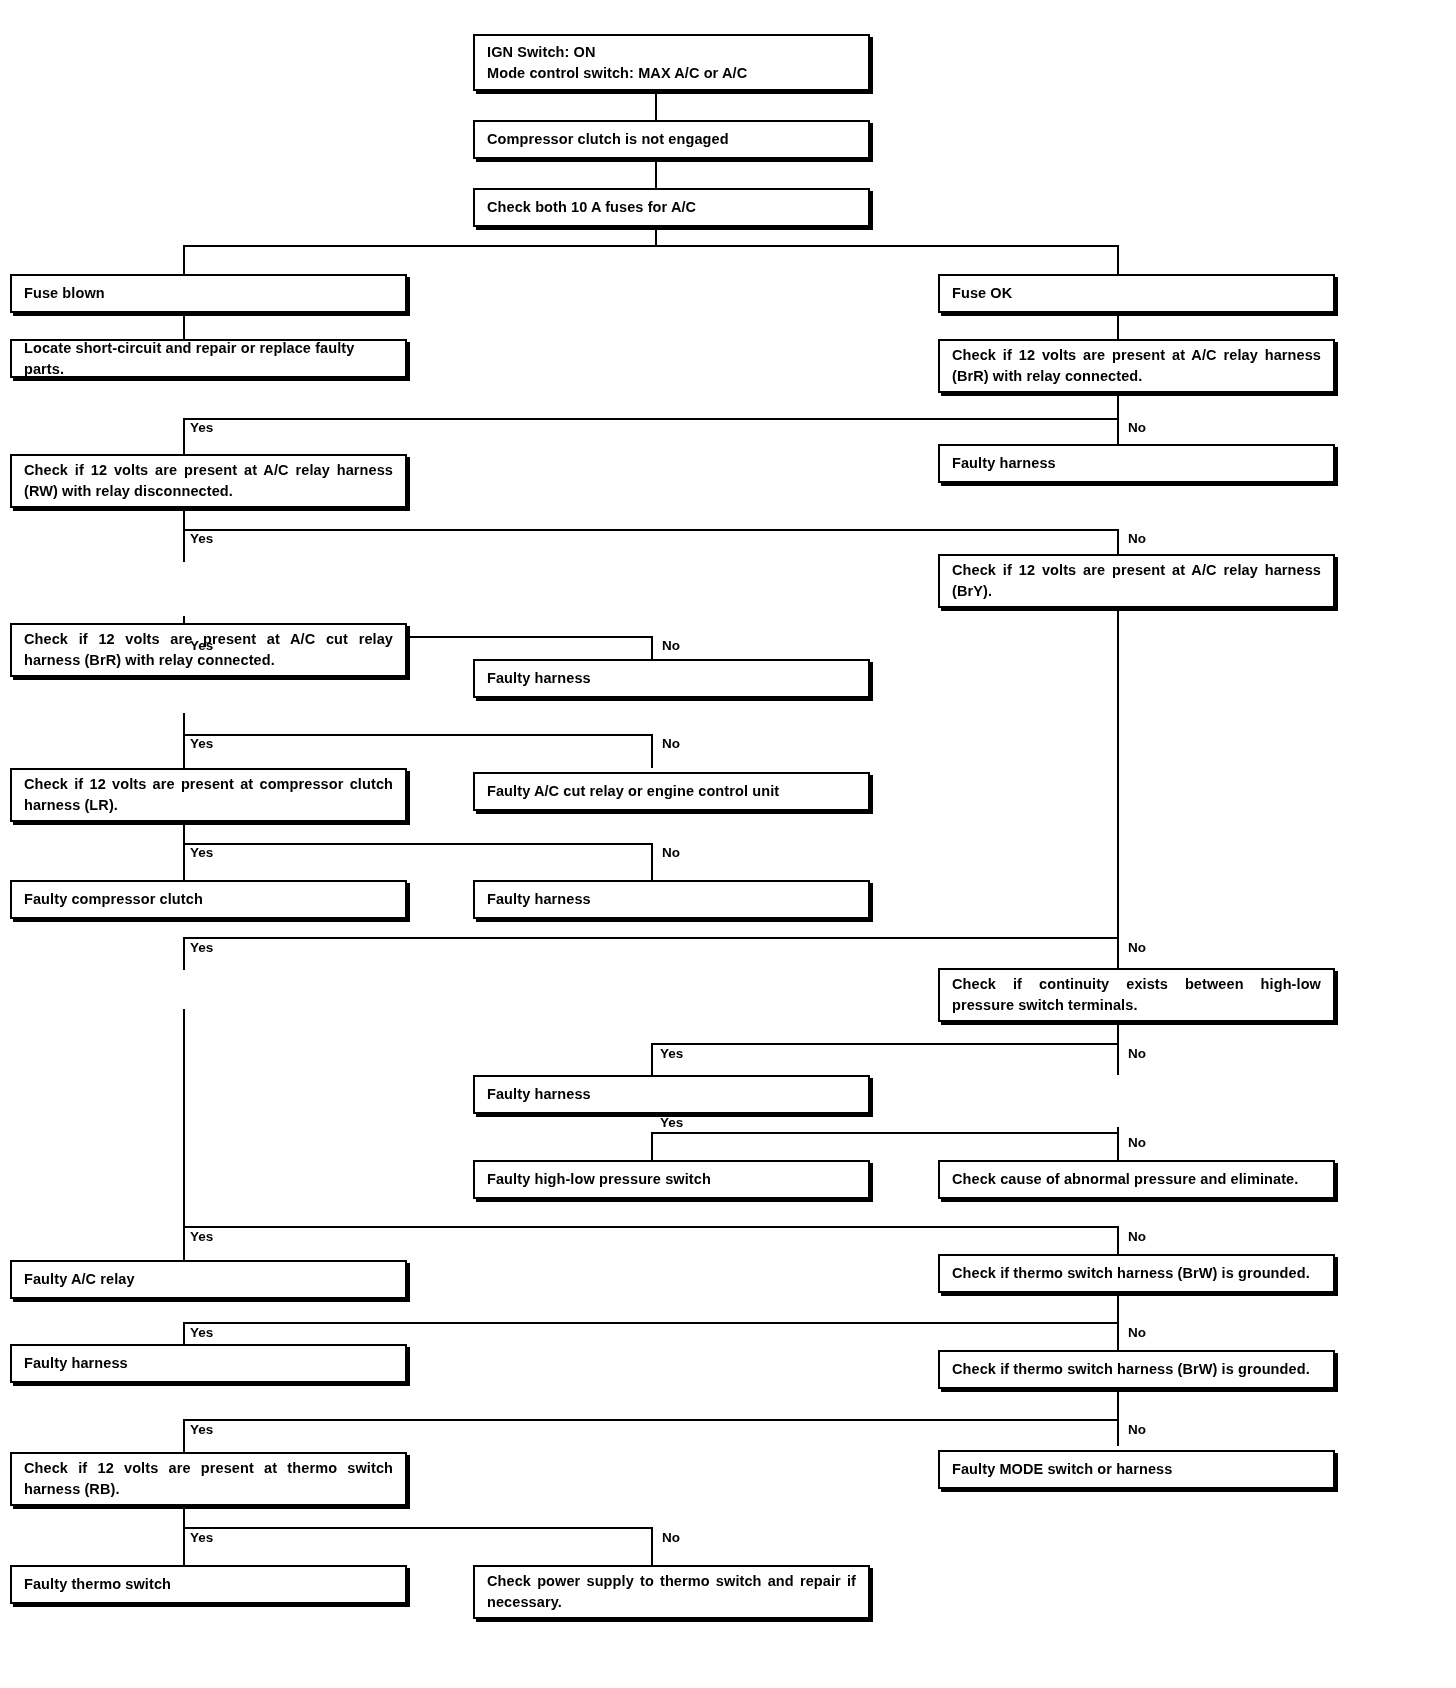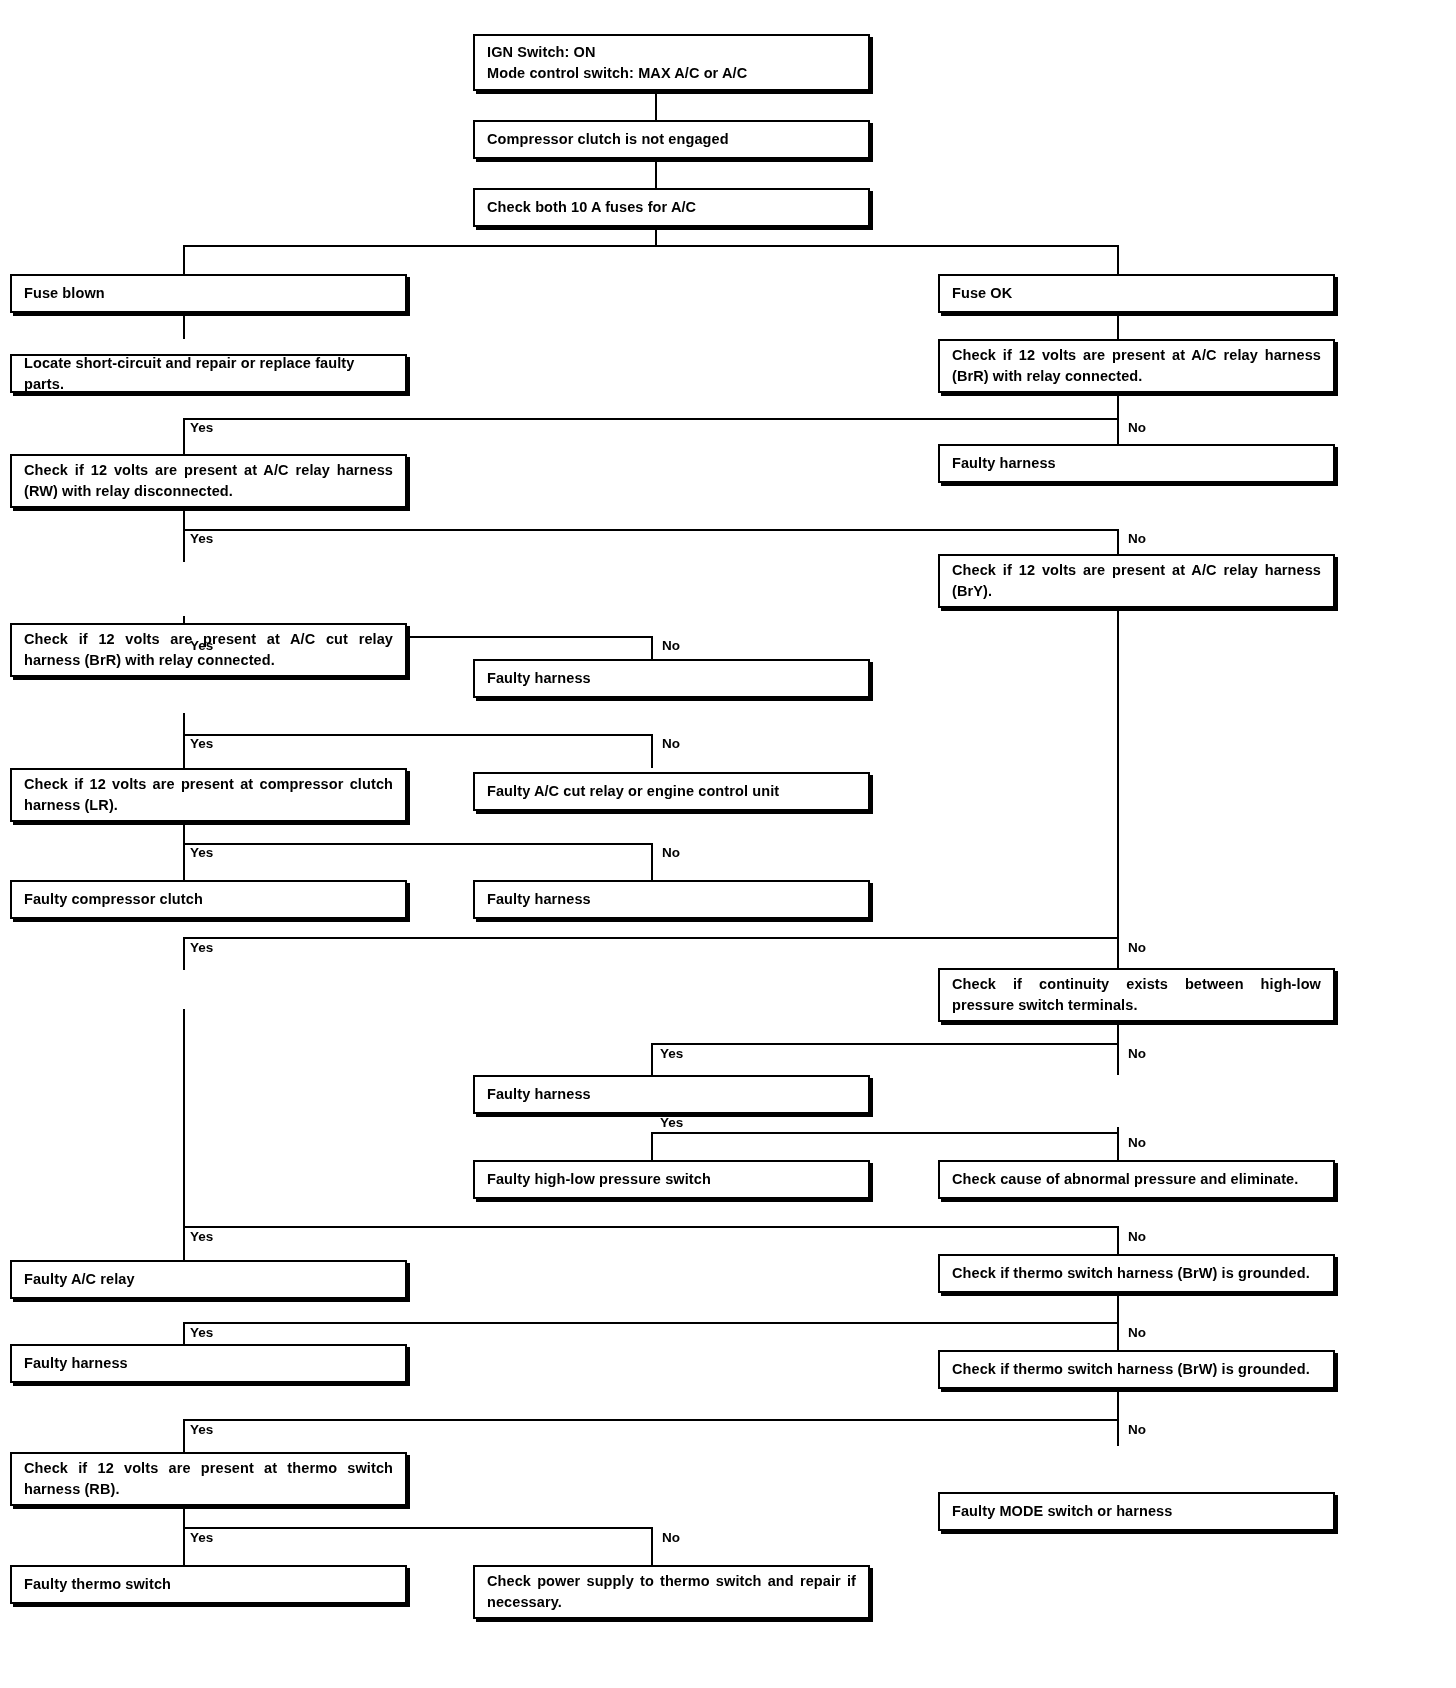--- a/index.html
+++ b/index.html
@@ -77,21 +77,21 @@
 
   <div class="ln lnv" style="left:655px;top:195px;height:19px;"></div>
   <div class="ln lnh" style="left:183px;top:213px;width:936px;"></div>
   <div class="ln lnv" style="left:183px;top:213px;height:29px;"></div>
   <div class="ln lnv" style="left:1117px;top:213px;height:29px;"></div>
 
   <div class="box" style="left:10px;top:242px;width:397px;height:39px;">
     <span class="txt">Fuse blown</span>
   </div>
   <div class="ln lnv" style="left:183px;top:281px;height:26px;"></div>
-  <div class="box" style="left:10px;top:322px;width:397px;height:39px;">
+  <div class="box" style="left:10px;top:307px;width:397px;height:39px;">
     <span class="txt">Locate short-circuit and repair or replace faulty parts.</span>
   </div>
 
   <div class="box" style="left:938px;top:242px;width:397px;height:39px;">
     <span class="txt">Fuse OK</span>
   </div>
   <div class="ln lnv" style="left:1117px;top:281px;height:26px;"></div>
   <div class="box just" style="left:938px;top:307px;width:397px;height:54px;">
     <span class="txt">Check if 12 volts are present at A/C relay harness (BrR) with relay connected.</span>
   </div>
@@ -234,21 +234,21 @@
   <div class="ln lnv" style="left:1117px;top:1357px;height:31px;"></div>
   <div class="ln lnh" style="left:183px;top:1387px;width:936px;"></div>
   <div class="ln lnv" style="left:183px;top:1387px;height:33px;"></div>
   <div class="ln lnv" style="left:1117px;top:1387px;height:27px;"></div>
   <div class="lbl" style="left:190px;top:1391px;">Yes</div>
   <div class="lbl" style="left:1128px;top:1391px;">No</div>
 
   <div class="box just" style="left:10px;top:1420px;width:397px;height:54px;">
     <span class="txt">Check if 12 volts are present at thermo switch harness (RB).</span>
   </div>
-  <div class="box" style="left:938px;top:1460px;width:397px;height:39px;">
+  <div class="box" style="left:938px;top:1418px;width:397px;height:39px;">
     <span class="txt">Faulty MODE switch or harness</span>
   </div>
 
   <div class="ln lnv" style="left:183px;top:1474px;height:22px;"></div>
   <div class="ln lnh" style="left:183px;top:1495px;width:470px;"></div>
   <div class="ln lnv" style="left:183px;top:1495px;height:38px;"></div>
   <div class="ln lnv" style="left:651px;top:1495px;height:38px;"></div>
   <div class="lbl" style="left:190px;top:1499px;">Yes</div>
   <div class="lbl" style="left:662px;top:1499px;">No</div>
 

